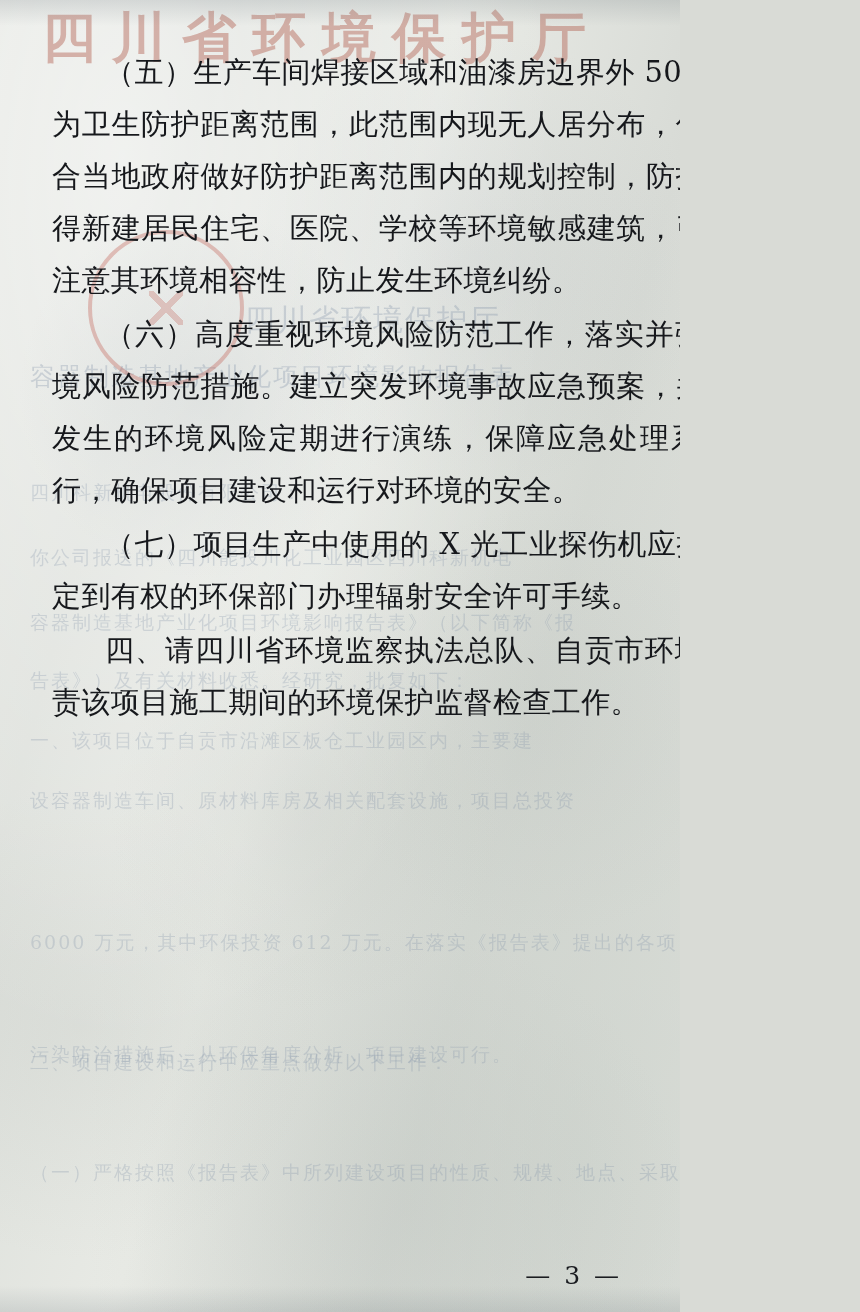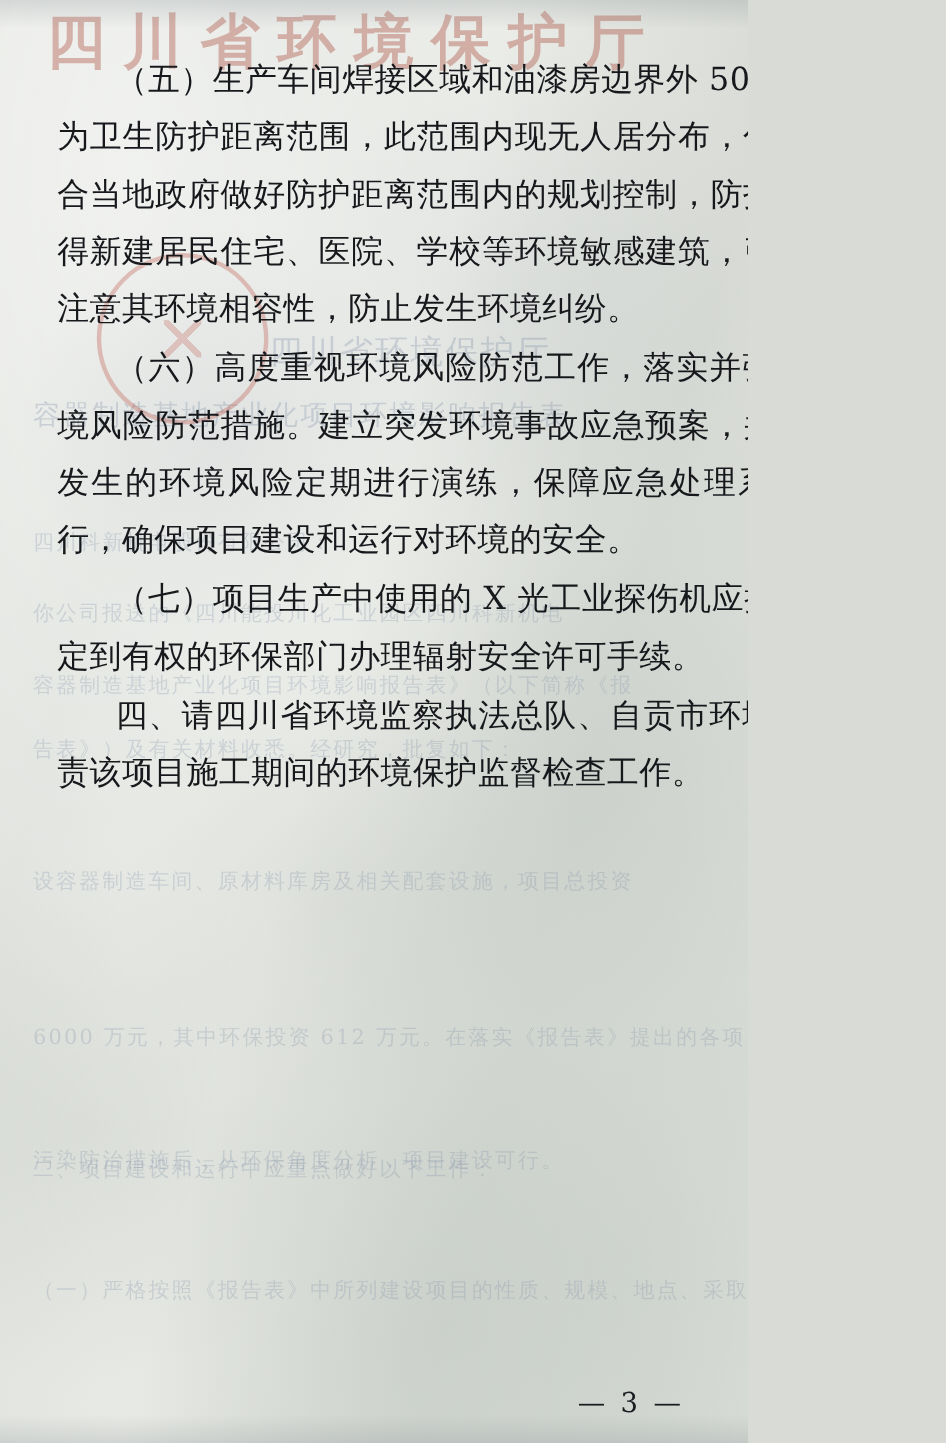--- a/index.html
+++ b/index.html
@@ -147,20 +147,21 @@
   <div class="edge-shadow-top"></div>
   <div class="edge-shadow-bottom"></div>
 
   <div class="bleed bleed-title">四川省环境保护厅</div>
   <div class="bleed bleed-line" style="top:300px; left:245px; font-size:30px;">四川省环境保护厅</div>
   <div class="bleed bleed-line" style="top:360px; left:30px;">容器制造基地产业化项目环境影响报告表</div>
   <div class="bleed bleed-small" style="top:480px; left:30px;">四川科新机电股份有限公司：</div>
   <div class="bleed bleed-small" style="top:545px; left:30px;">你公司报送的《四川能投川化工业园区四川科新机电</div>
   <div class="bleed bleed-small" style="top:610px; left:30px;">容器制造基地产业化项目环境影响报告表》（以下简称《报</div>
   <div class="bleed bleed-small" style="top:668px; left:30px;">告表》）及有关材料收悉。经研究，批复如下：</div>
+  <div class="bleed bleed-small" style="top:728px; left:30px;">一、该项目位于自贡市沿滩区板仓工业园区内，主要建</div>
   <div class="bleed bleed-small" style="top:788px; left:30px;">设容器制造车间、原材料库房及相关配套设施，项目总投资</div>
   <div class="bleed bleed-small" style="top:930px; left:30px;">6000 万元，其中环保投资 612 万元。在落实《报告表》提出的各项</div>
   <div class="bleed bleed-small" style="top:1042px; left:30px;">污染防治措施后，从环保角度分析，项目建设可行。</div>
   <div class="bleed bleed-small" style="top:1050px; left:30px;">二、项目建设和运行中应重点做好以下工作：</div>
   <div class="bleed bleed-small" style="top:1160px; left:30px;">（一）严格按照《报告表》中所列建设项目的性质、规模、地点、采取的生产工艺、环境保护</div>
   <div class="bleed bleed-small" style="top:1235px; left:30px;"></div>
   <div class="bleed-seal"></div>
 
   <div class="doc-body">
     <p class="para">（五）生产车间焊接区域和油漆房边界外 50m、100m 为卫生防护距离范围，此范围内现无人居分布，你公司应配合当地政府做好防护距离范围内的规划控制，防护范围内不得新建居民住宅、医院、学校等环境敏感建筑，引进项目应注意其环境相容性，防止发生环境纠纷。</p>

